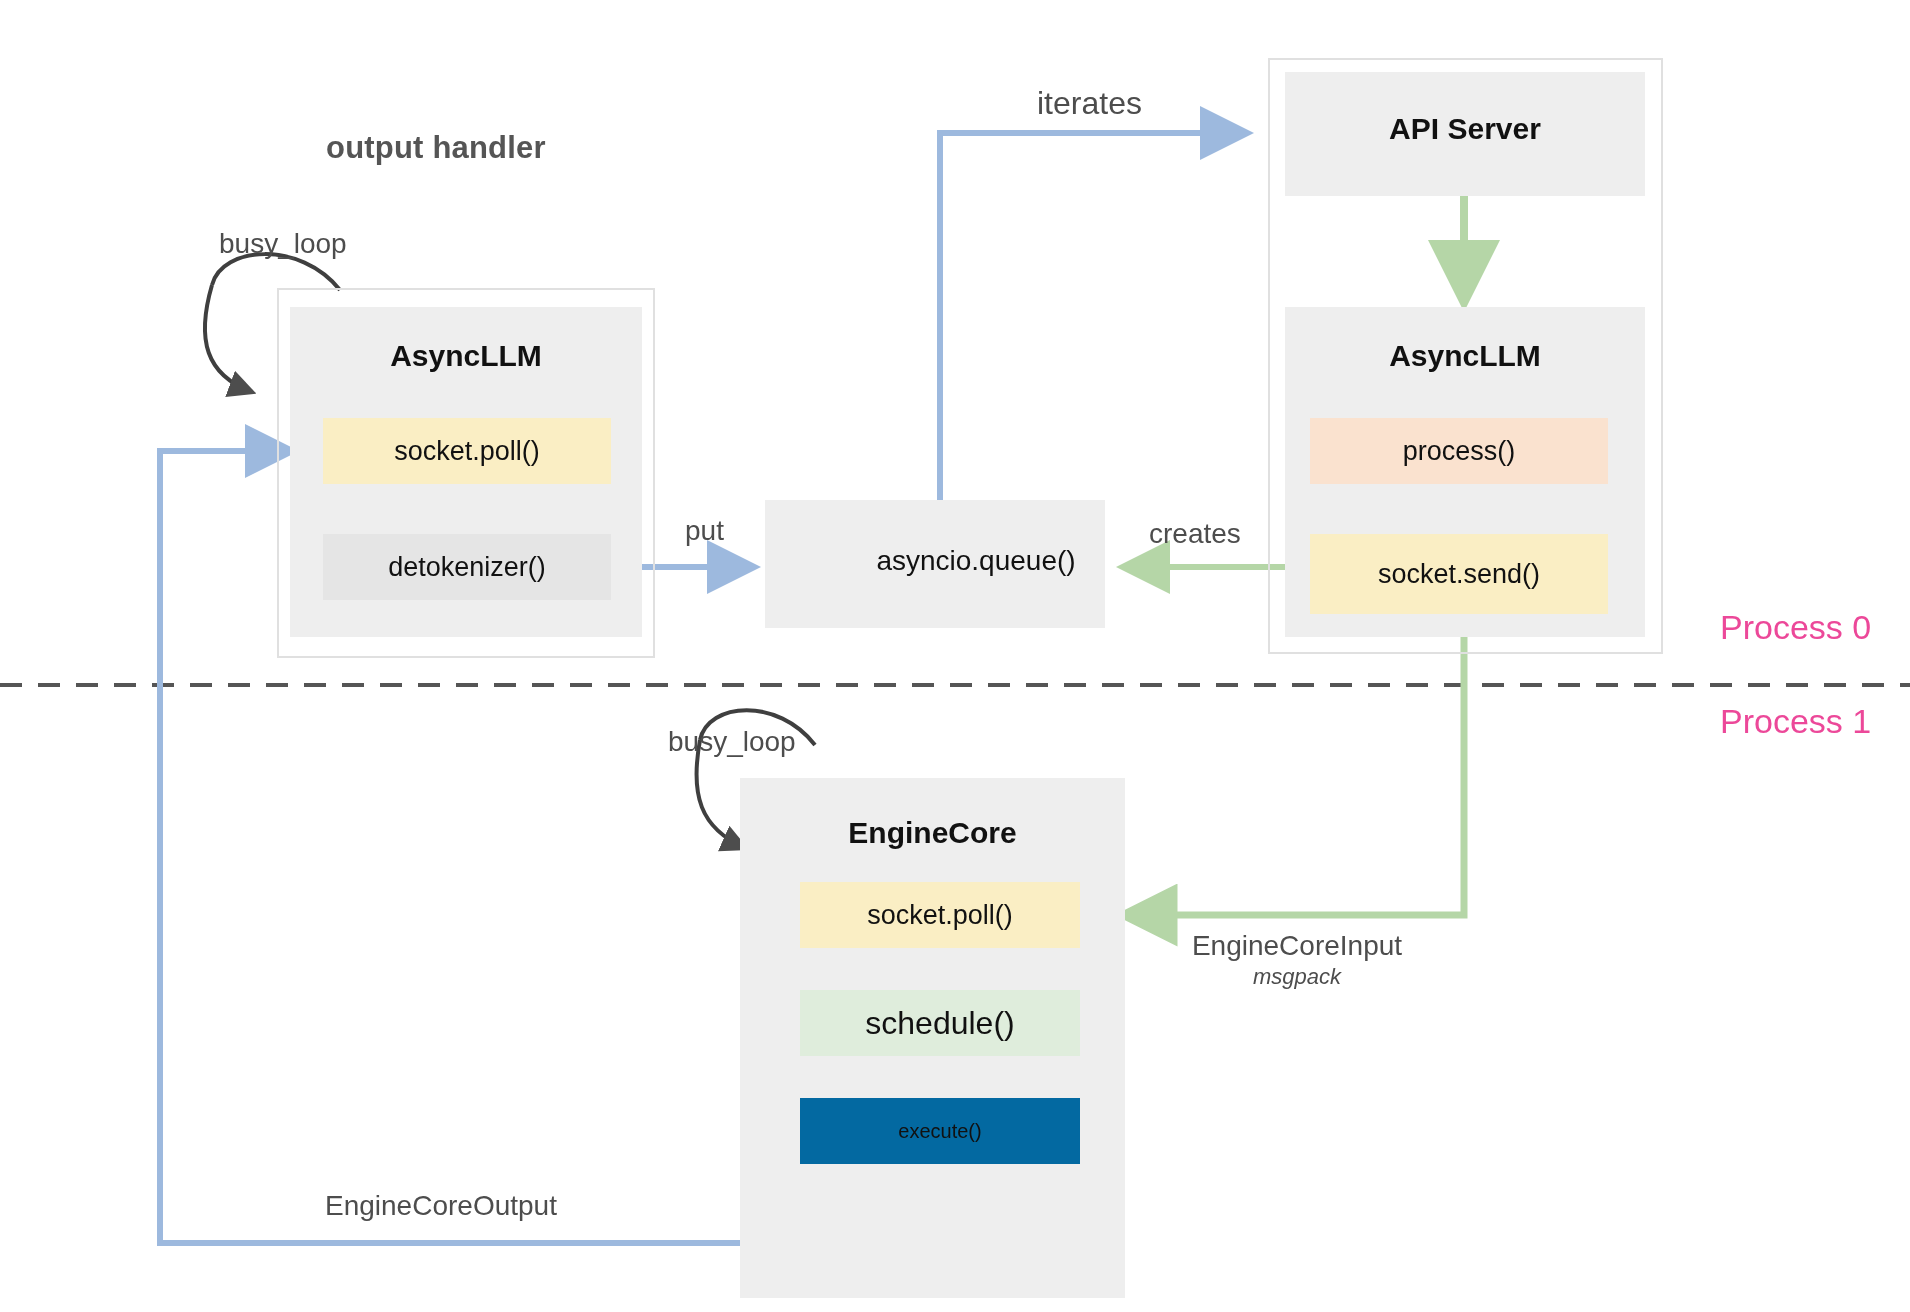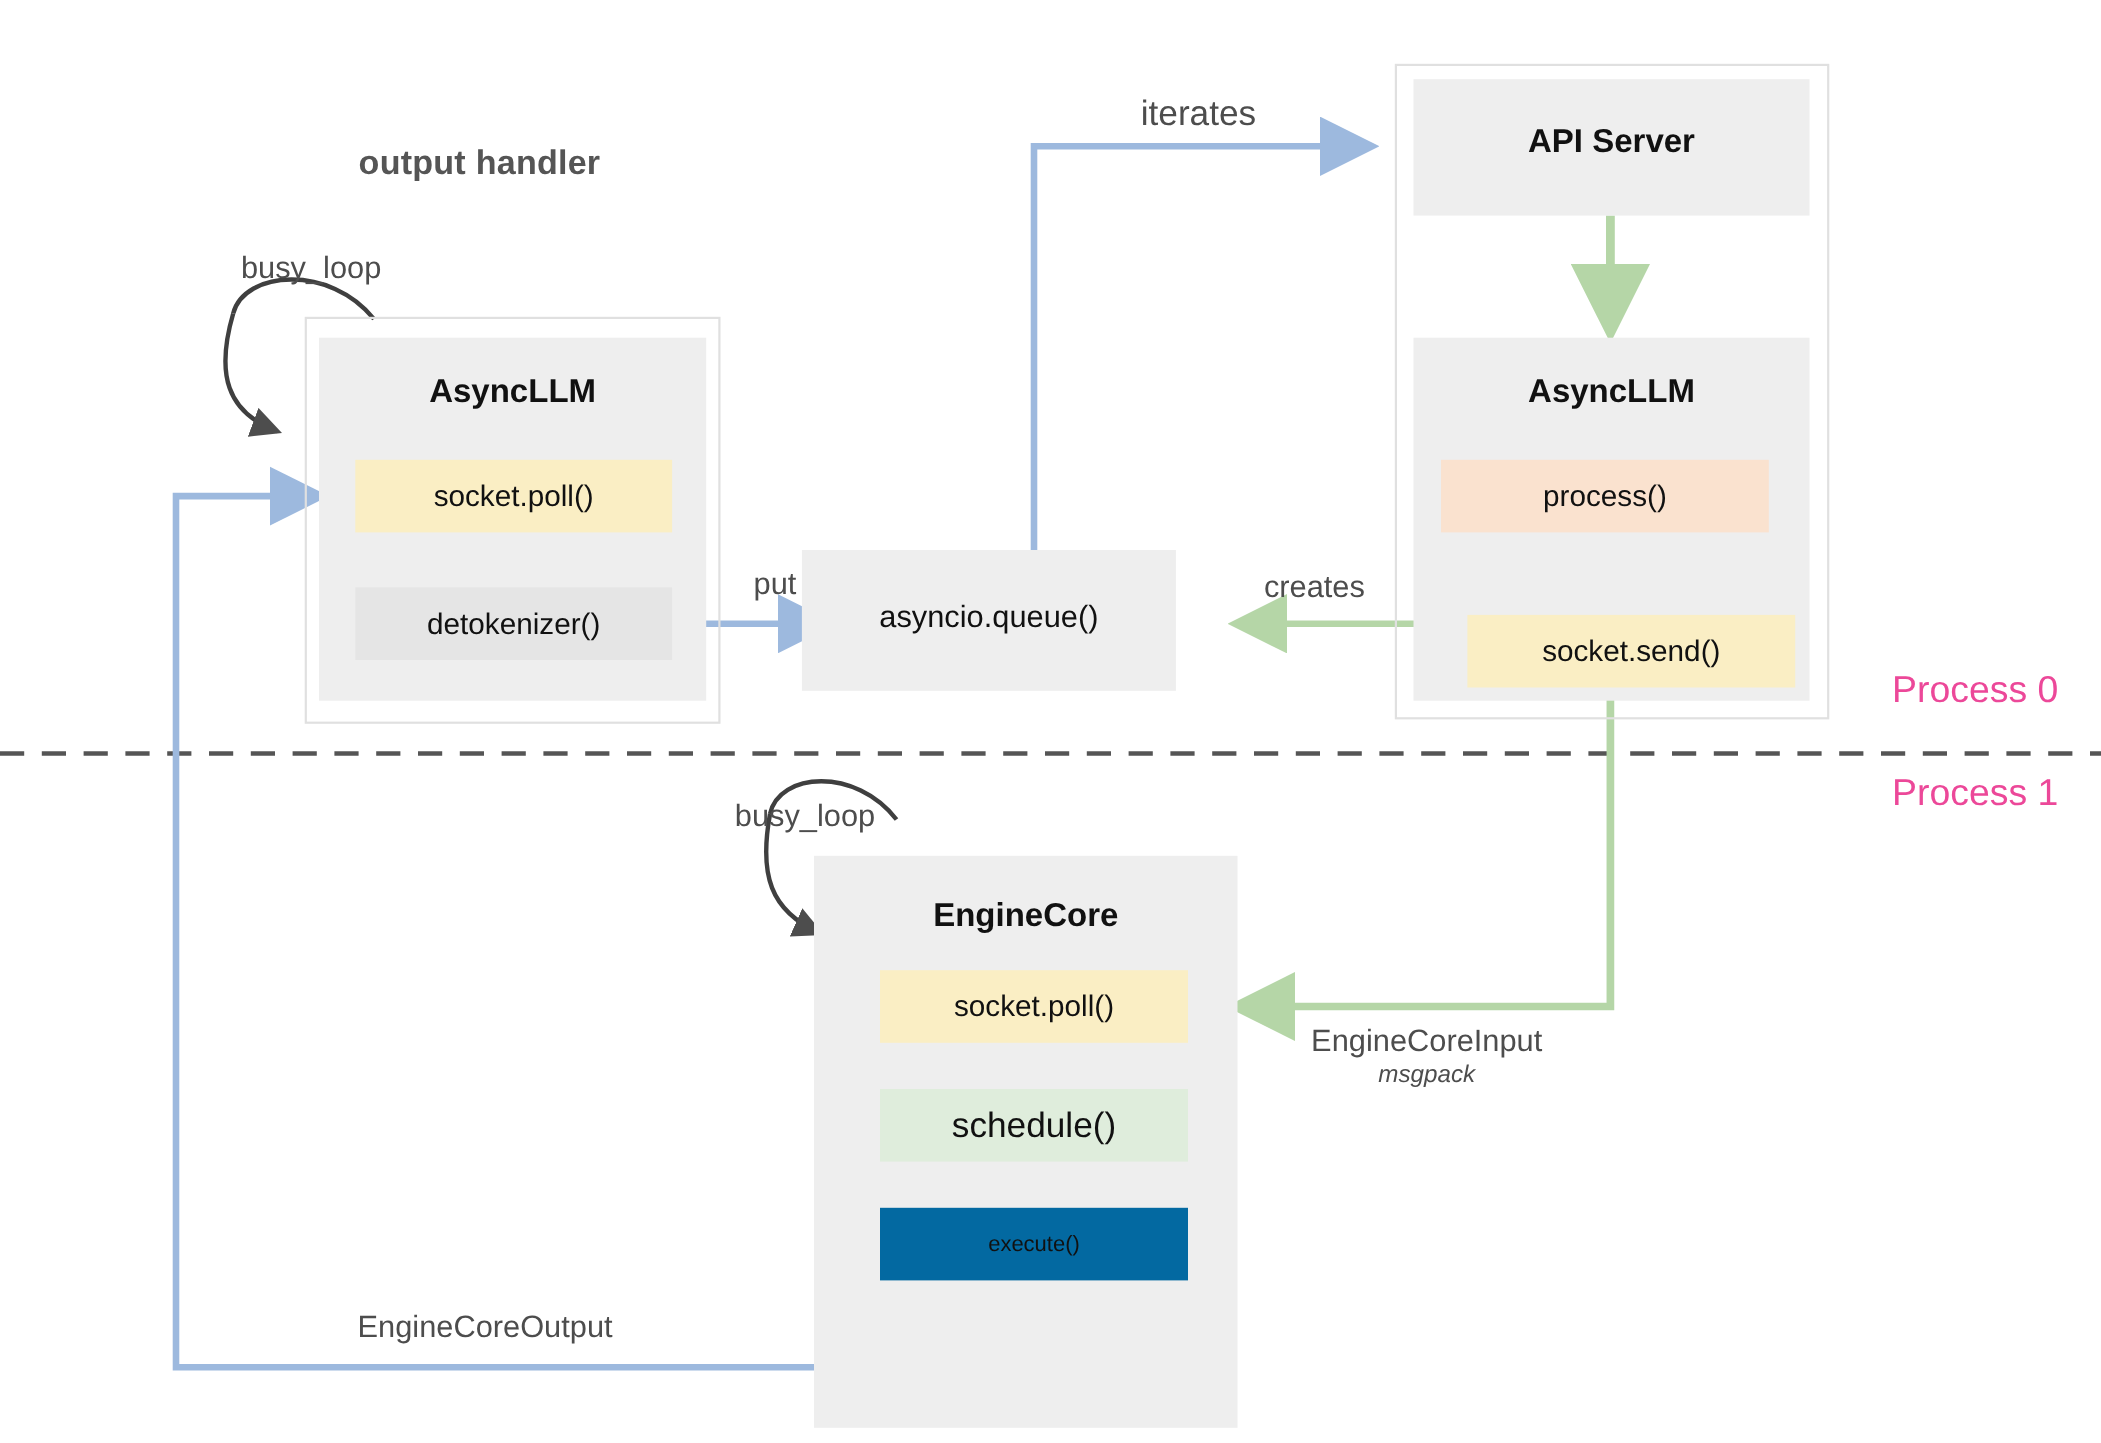--- a/index.html
+++ b/index.html
@@ -61,35 +61,35 @@
 
 
   <div class="outer-box" style="left:277px;top:288px;width:378px;height:370px;"></div>
 
   <div class="node" style="left:290px;top:307px;width:352px;height:330px;">
     <div class="node-title" style="top:32px;font-size:30px;">AsyncLLM</div>
   </div>
   <div class="slot" style="left:323px;top:418px;width:288px;height:66px;background:#faeec4;font-size:27px;">socket.poll()</div>
   <div class="slot" style="left:323px;top:534px;width:288px;height:66px;background:#e5e5e5;font-size:27px;">detokenizer()</div>
 
-  <div class="node" style="left:729px;top:500px;width:340px;height:128px;">
+  <div class="node" style="left:765px;top:500px;width:340px;height:128px;padding-left:41px;">
     <div class="node-title" style="top:45px;font-size:28px;font-weight:normal;">asyncio.queue()</div>
   </div>
 
   <div class="outer-box" style="left:1268px;top:58px;width:395px;height:596px;"></div>
 
   <div class="node" style="left:1285px;top:72px;width:360px;height:124px;">
     <div class="node-title" style="top:40px;font-size:30px;">API Server</div>
   </div>
 
   <div class="node" style="left:1285px;top:307px;width:360px;height:330px;">
     <div class="node-title" style="top:32px;font-size:30px;">AsyncLLM</div>
   </div>
   <div class="slot" style="left:1310px;top:418px;width:298px;height:66px;background:#fae2cf;font-size:27px;">process()</div>
-  <div class="slot" style="left:1310px;top:559px;width:298px;height:66px;background:#faeec4;font-size:27px;margin-left:24px;">socket.send()</div>
+  <div class="slot" style="left:1310px;top:534px;width:298px;height:80px;background:#faeec4;font-size:27px;">socket.send()</div>
 
   <div class="node" style="left:740px;top:778px;width:385px;height:520px;">
     <div class="node-title" style="top:38px;font-size:30px;">EngineCore</div>
   </div>
   <div class="slot" style="left:800px;top:882px;width:280px;height:66px;background:#faeec4;font-size:27px;">socket.poll()</div>
   <div class="slot" style="left:800px;top:990px;width:280px;height:66px;background:#dfeddc;font-size:32px;">schedule()</div>
   <div class="slot" style="left:800px;top:1098px;width:280px;height:66px;background:#0369a1;font-size:20px;">execute()</div>
 
   <div class="wire-label" style="left:219px;top:228px;font-size:28px;">busy_loop</div>
 

